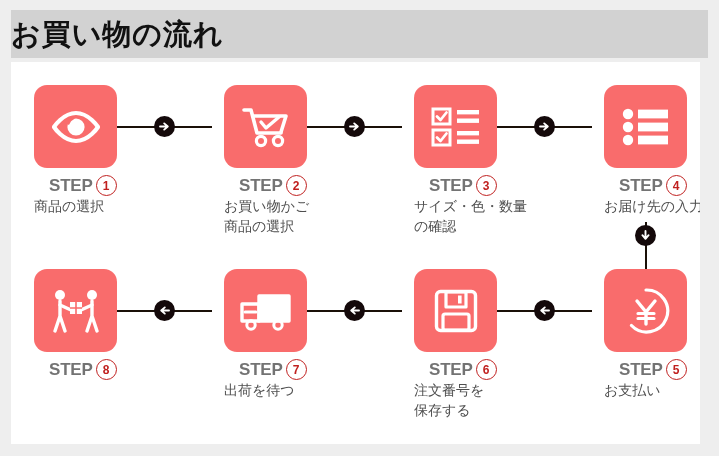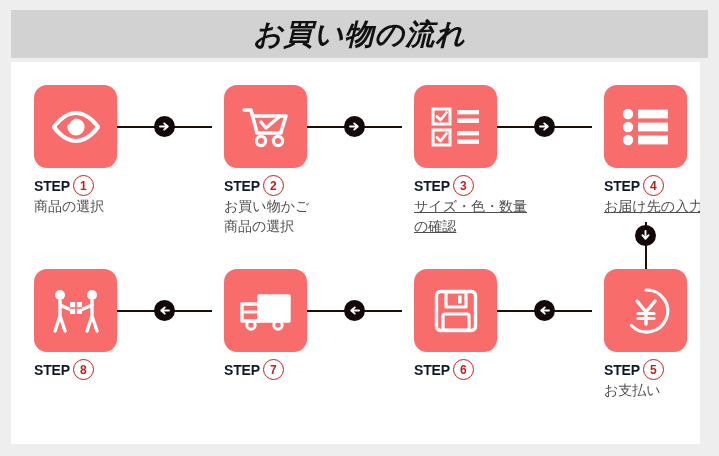--- a/index.html
+++ b/index.html
@@ -8,21 +8,21 @@
     background:#eeeeee;
     font-family:"Liberation Sans","DejaVu Sans",sans-serif;
     overflow:hidden;
   }
   .page{position:relative;width:719px;height:456px;}
 
   
   .header{
     position:absolute;left:11px;top:10px;width:697px;height:48px;
     background:#d2d2d2;
-    display:flex;align-items:center;justify-content:center;font-style:italic;
+    display:flex;align-items:center;justify-content:flex-start;
   }
   .header-title{
     font-family:"Liberation Serif","DejaVu Serif",serif;
     font-size:29px;font-weight:700;color:#111111;
     letter-spacing:1px;line-height:1;
   }
 
   
   .panel{
     position:absolute;left:11px;top:62px;width:689px;height:382px;
@@ -50,38 +50,38 @@
   }
   .tile svg{display:block;}
 
   .caption{position:absolute;left:15px;top:102px;width:160px;}
   .step-line{
     display:flex;align-items:center;gap:3px;
     height:19px;margin-bottom:1px;
   }
   .step-word{
     font-family:"Liberation Sans","DejaVu Sans",sans-serif;
-    font-size:14px;font-weight:700;color:#0f172a;
-    letter-spacing:-0.2px;line-height:1;
+    font-size:17px;font-weight:700;color:#737373;
+    letter-spacing:-0.2px;line-height:1;margin-left:15px;
   }
   .step-num{
     position:relative;display:inline-flex;
     align-items:center;justify-content:center;
     width:19px;height:19px;border-radius:50%;
     border:1.3px solid #c0201f;
     font-size:12px;font-weight:700;color:#c0201f;
     line-height:1;
     font-family:"Liberation Sans","DejaVu Sans",sans-serif;
   }
   .desc{
     font-family:"DejaVu Sans","Liberation Sans",sans-serif;
     font-size:14px;color:#4f4f4f;line-height:20px;
     white-space:pre-line;
   }
-  .desc.wide{width:175px;text-decoration:underline;}
+  .desc.wide{width:175px;}
 
   
   .conn-h{position:absolute;height:0;border-top:2px solid #1a1008;}
   .conn-v{position:absolute;width:0;border-left:2px solid #1a1008;}
   .arrow-dot{
     position:absolute;width:21px;height:21px;border-radius:50%;
     background:#14090a;
     display:flex;align-items:center;justify-content:center;
   }
   .arrow-dot svg{display:block;}
@@ -270,39 +270,42 @@
               <circle cx="12" cy="34" r="4.2" fill="none" stroke="#ffffff" stroke-width="3"></circle>
               <circle cx="39" cy="34" r="4.2" fill="none" stroke="#ffffff" stroke-width="3"></circle>
             </svg>
           </span>
         </div>
         <div class="caption">
           <div class="step-line">
             <span class="step-word">STEP</span>
             <span class="step-num">7</span>
           </div>
+          <div class="desc">出荷を待つ</div>
         </div>
       </div>
 
       <div class="node col-2">
         <div class="tile">
           <span>
             <svg width="44" height="44" viewBox="0 0 44 44" aria-hidden="true">
               <rect x="2.5" y="2.5" width="39" height="39" rx="4" fill="none" stroke="#ffffff" stroke-width="3.4"></rect>
               <path d="M12 3 H32 V18 H12 Z" fill="none" stroke="#ffffff" stroke-width="3.2" stroke-linejoin="round"></path>
               <rect x="24" y="6.5" width="3.6" height="8" fill="#ffffff"></rect>
               <rect x="9" y="25" width="26" height="16" rx="2" fill="none" stroke="#ffffff" stroke-width="3.2"></rect>
             </svg>
           </span>
         </div>
         <div class="caption">
           <div class="step-line">
             <span class="step-word">STEP</span>
             <span class="step-num">6</span>
           </div>
+          <div class="desc">注文番号を
+保存する</div>
         </div>
       </div>
 
       <div class="node col-3">
         <div class="tile">
           <span>
             <svg width="48" height="48" viewBox="0 0 48 48" aria-hidden="true">
               <path d="M24 3 A21 21 0 1 1 9.5 38.5" fill="none" stroke="#ffffff" stroke-width="3.2" stroke-linecap="round"></path>
               <path d="M15 14 L24 25 L33 14" fill="none" stroke="#ffffff" stroke-width="3.4" stroke-linecap="round" stroke-linejoin="round"></path>
               <path d="M24 25 V37" fill="none" stroke="#ffffff" stroke-width="3.4" stroke-linecap="round"></path>

